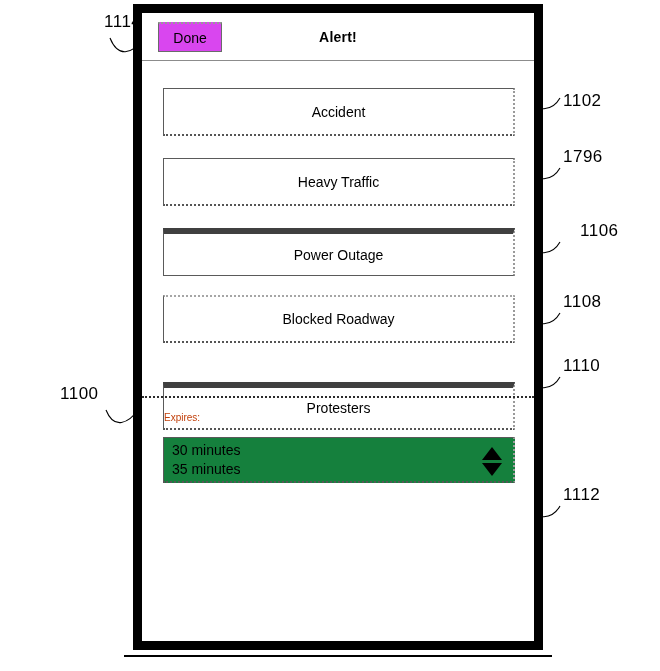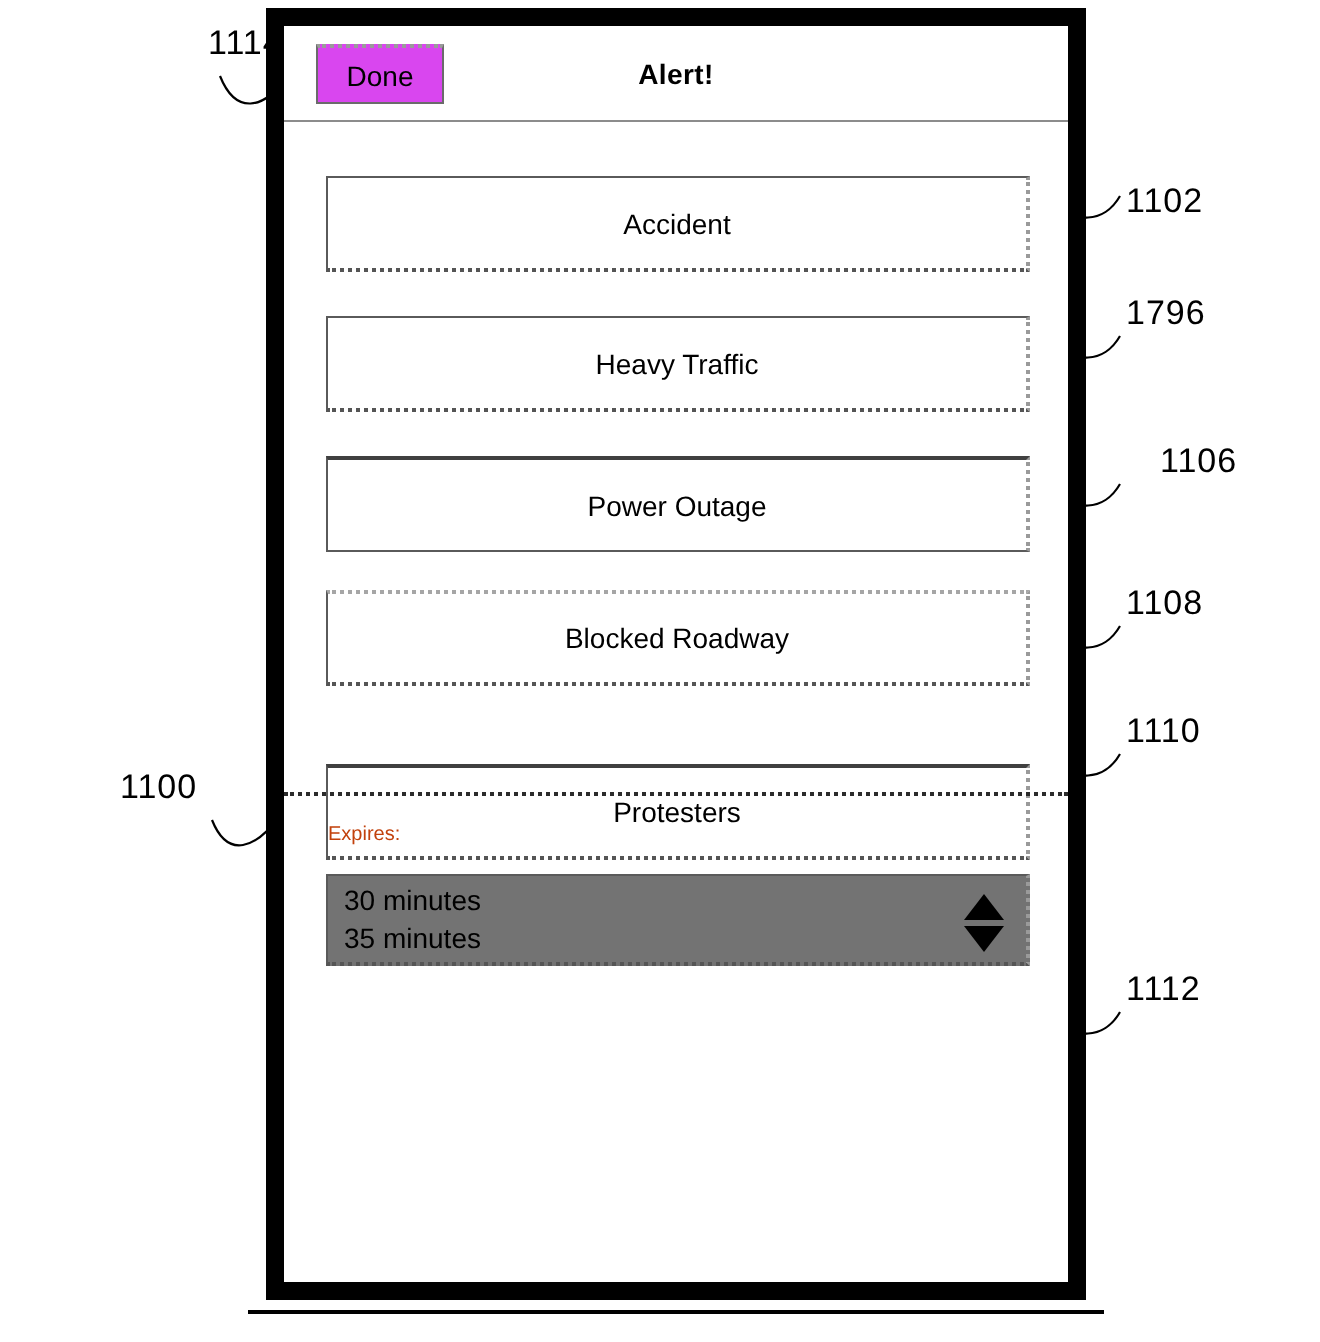--- a/index.html
+++ b/index.html
@@ -130,21 +130,21 @@
     border-right: 2px dotted #9a9a9a;
     border-bottom: 2px dotted #555555;
   }
   .list-item.dotted-top {
     border-top: 2px dotted #a6a6a6;
   }
   .list-item.solid-bottom {
     border-bottom: 1px solid #5a5a5a;
   }
   .list-item.grey-top {
-    border-top: 2px solid #404040;
+    border-top: 6px solid #404040;
   }
 
   
   .section-divider {
     position: absolute;
     left: 0;
     top: 383px;
     width: 100%;
     border-top: 2px dotted #2b2b2b;
   }
@@ -155,21 +155,21 @@
     font-size: 10px;
     color: #c2410c;
   }
   .picker {
     position: absolute;
     left: 21px;
     top: 424px;
     width: 352px;
     height: 46px;
     box-sizing: border-box;
-    background: #737373;
+    background: #15803d;
     border-top: 1px solid #5a5a5a;
     border-left: 1px solid #5a5a5a;
     border-right: 2px dotted #9a9a9a;
     border-bottom: 2px dotted #555555;
   }
   .picker-options {
     position: absolute;
     left: 8px;
     top: 3px;
     display: flex;

